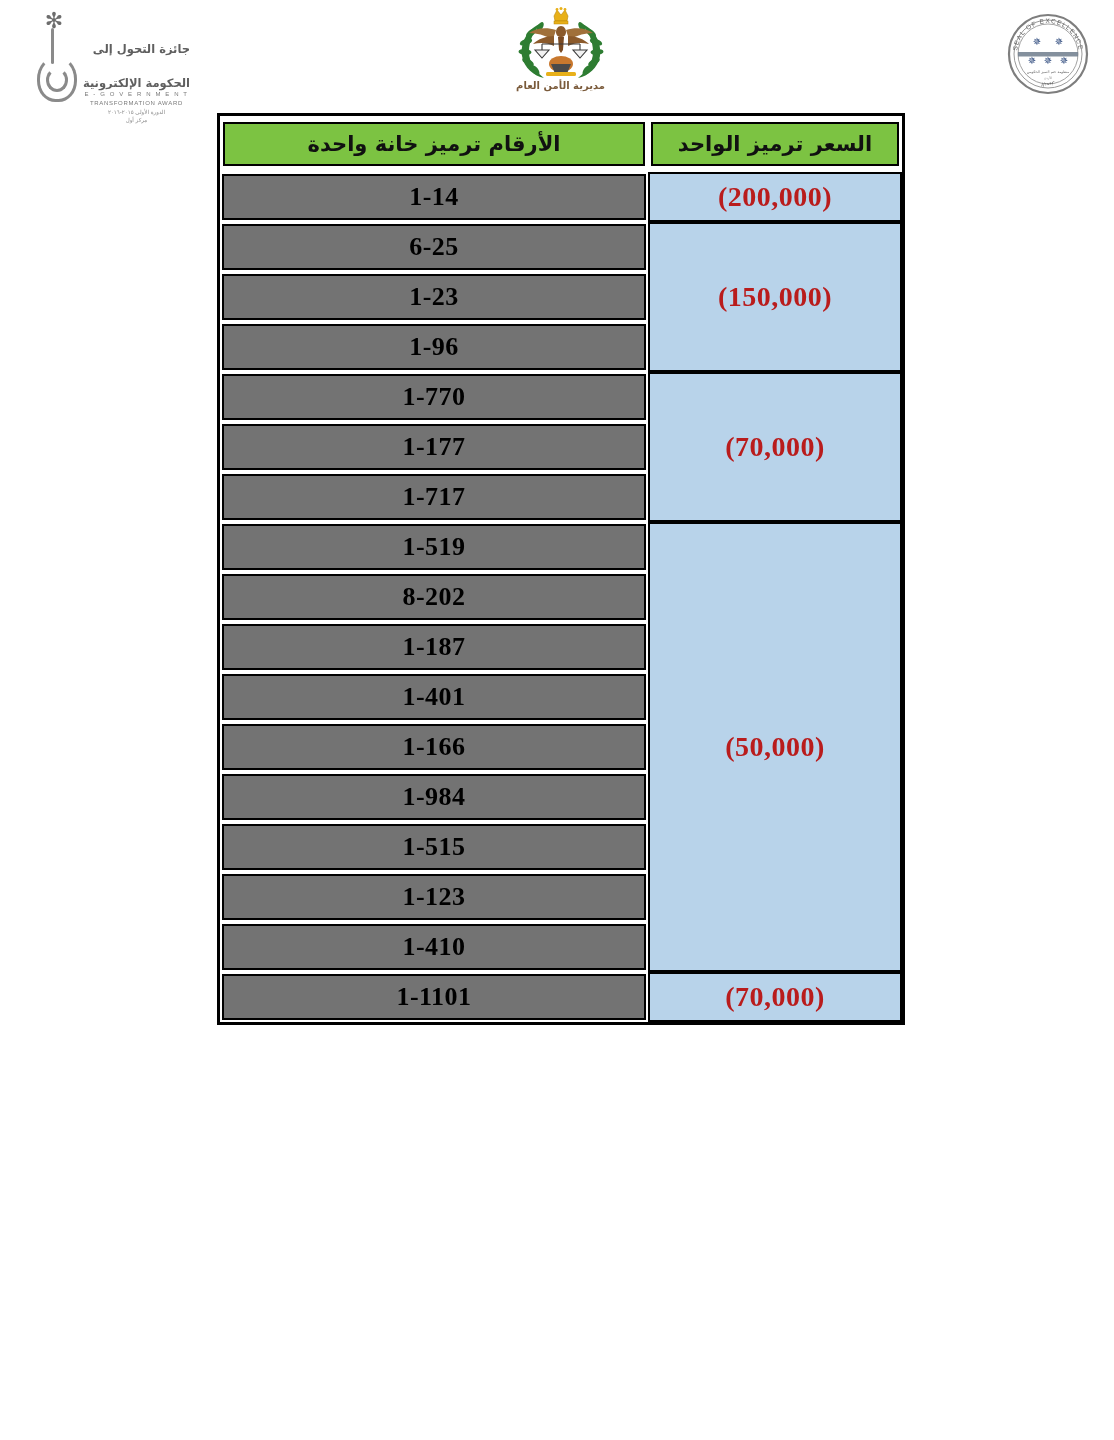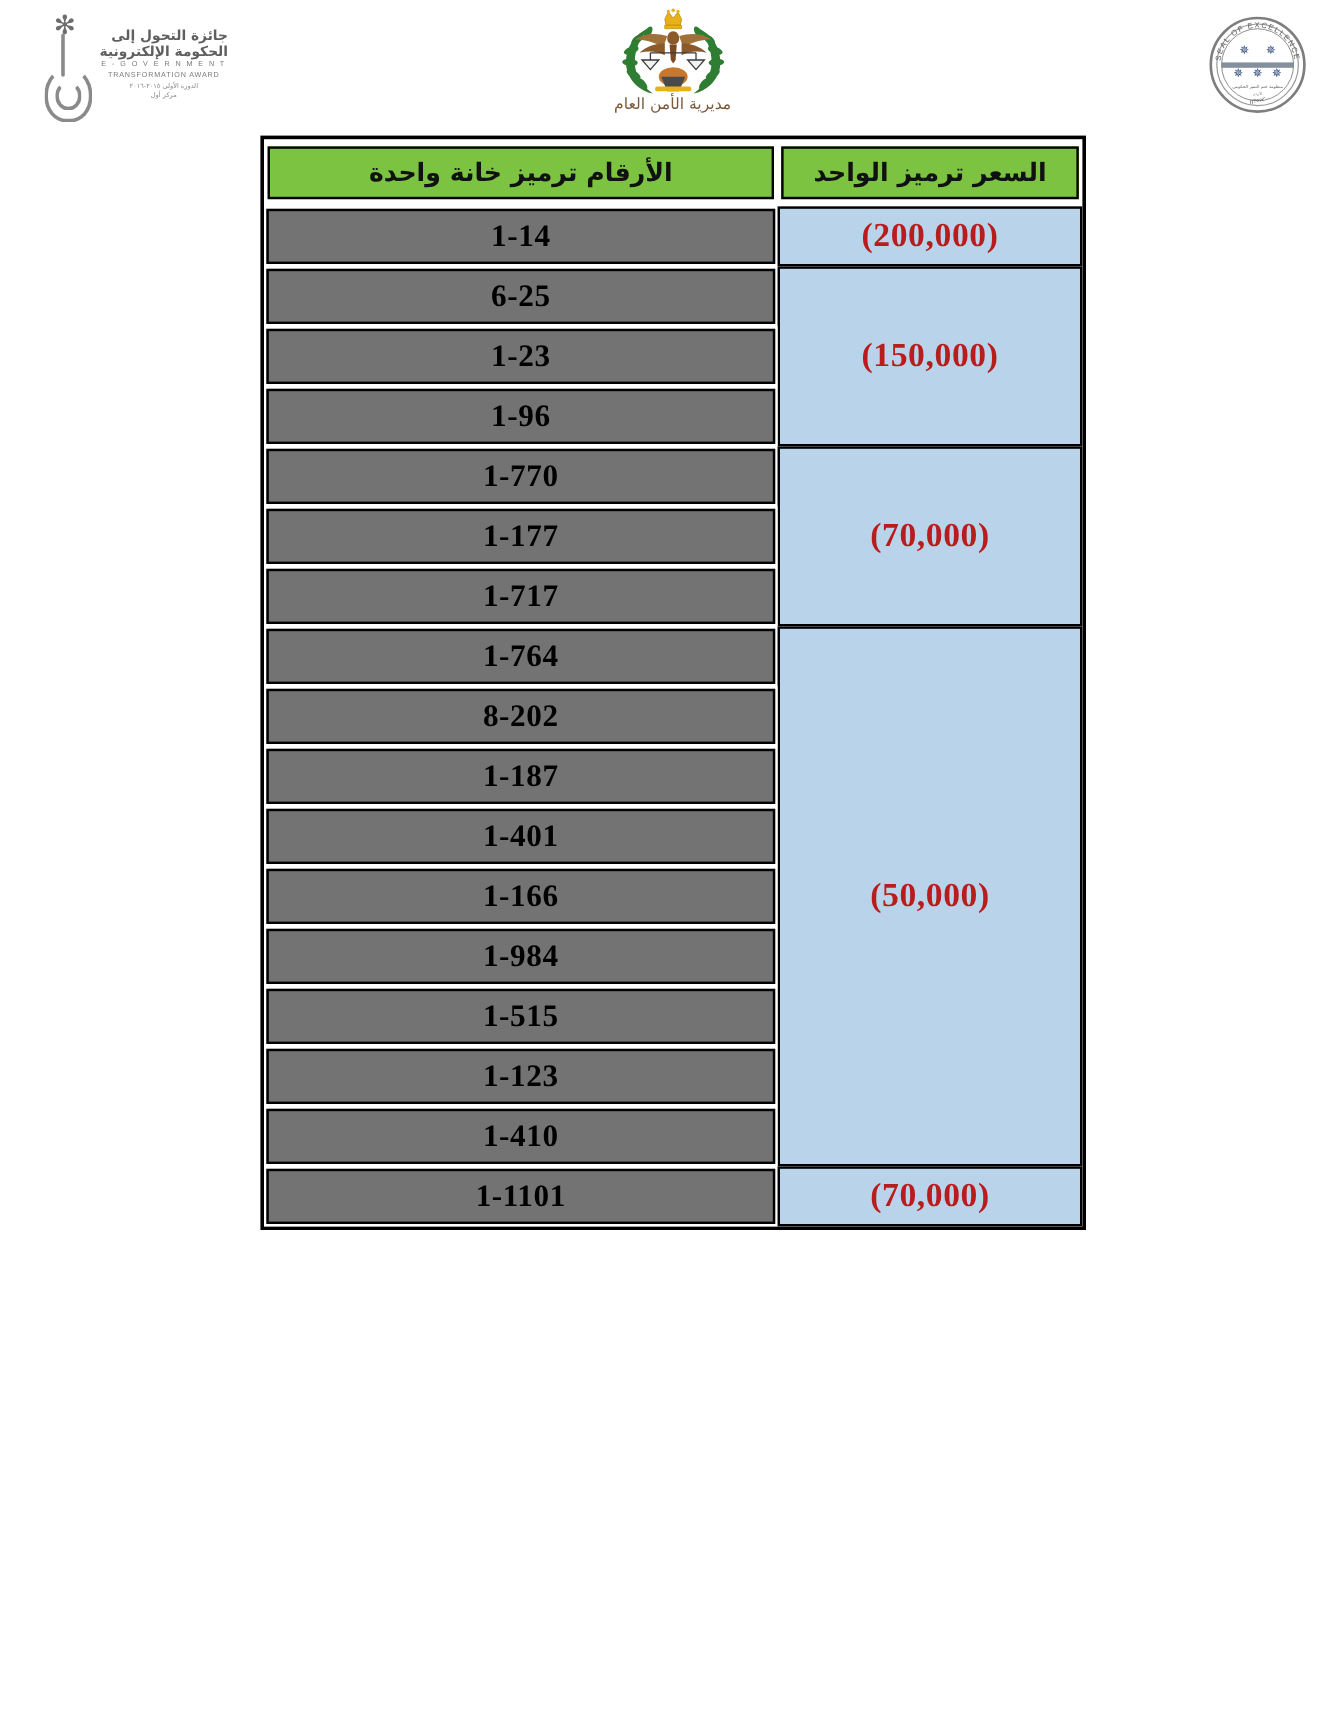--- a/index.html
+++ b/index.html
@@ -91,20 +91,21 @@
     color: #6b6b6b;
     padding-top: 14px;
   }
   .award-text .ar1 {
     font-family: "DejaVu Sans", sans-serif;
     font-size: 11.5px;
     line-height: 14px;
     font-weight: 700;
     color: #5f5f5f;
     white-space: nowrap;
+    margin-top: 20px;
   }
   .award-text .en1 {
     font-family: "Liberation Sans", sans-serif;
     font-size: 6px;
     letter-spacing: 1.6px;
     line-height: 9px;
     color: #7a7a7a;
     direction: ltr;
     text-align: center;
     white-space: nowrap;
@@ -138,22 +139,22 @@
   }
   .psd-emblem {
     width: 118px;
     height: 76px;
     margin: 0 auto;
     position: relative;
   }
   .psd-caption {
     font-family: "DejaVu Sans", sans-serif;
     direction: rtl;
-    font-size: 13px;
-    font-weight: 400;
+    font-size: 10px;
+    font-weight: 700;
     color: #7a5a3a;
     margin-top: -2px;
     letter-spacing: -0.5px;
     white-space: nowrap;
   }
 
   
   .logo-seal {
     left: 1006px;
     top: 12px;
@@ -415,21 +416,21 @@
         <tr>
           <td class="code-cell">
             <div class="cell-box">
               <span class="code-text">1-717</span>
             </div>
           </td>
         </tr>
         <tr>
           <td class="code-cell">
             <div class="cell-box">
-              <span class="code-text">1-764</span>
+              <span class="code-text">1-519</span>
             </div>
           </td>
           <td class="price-cell" rowspan="9"><span class="price-text">(50,000)</span></td>
         </tr>
         <tr>
           <td class="code-cell">
             <div class="cell-box">
               <span class="code-text">8-202</span>
             </div>
           </td>

